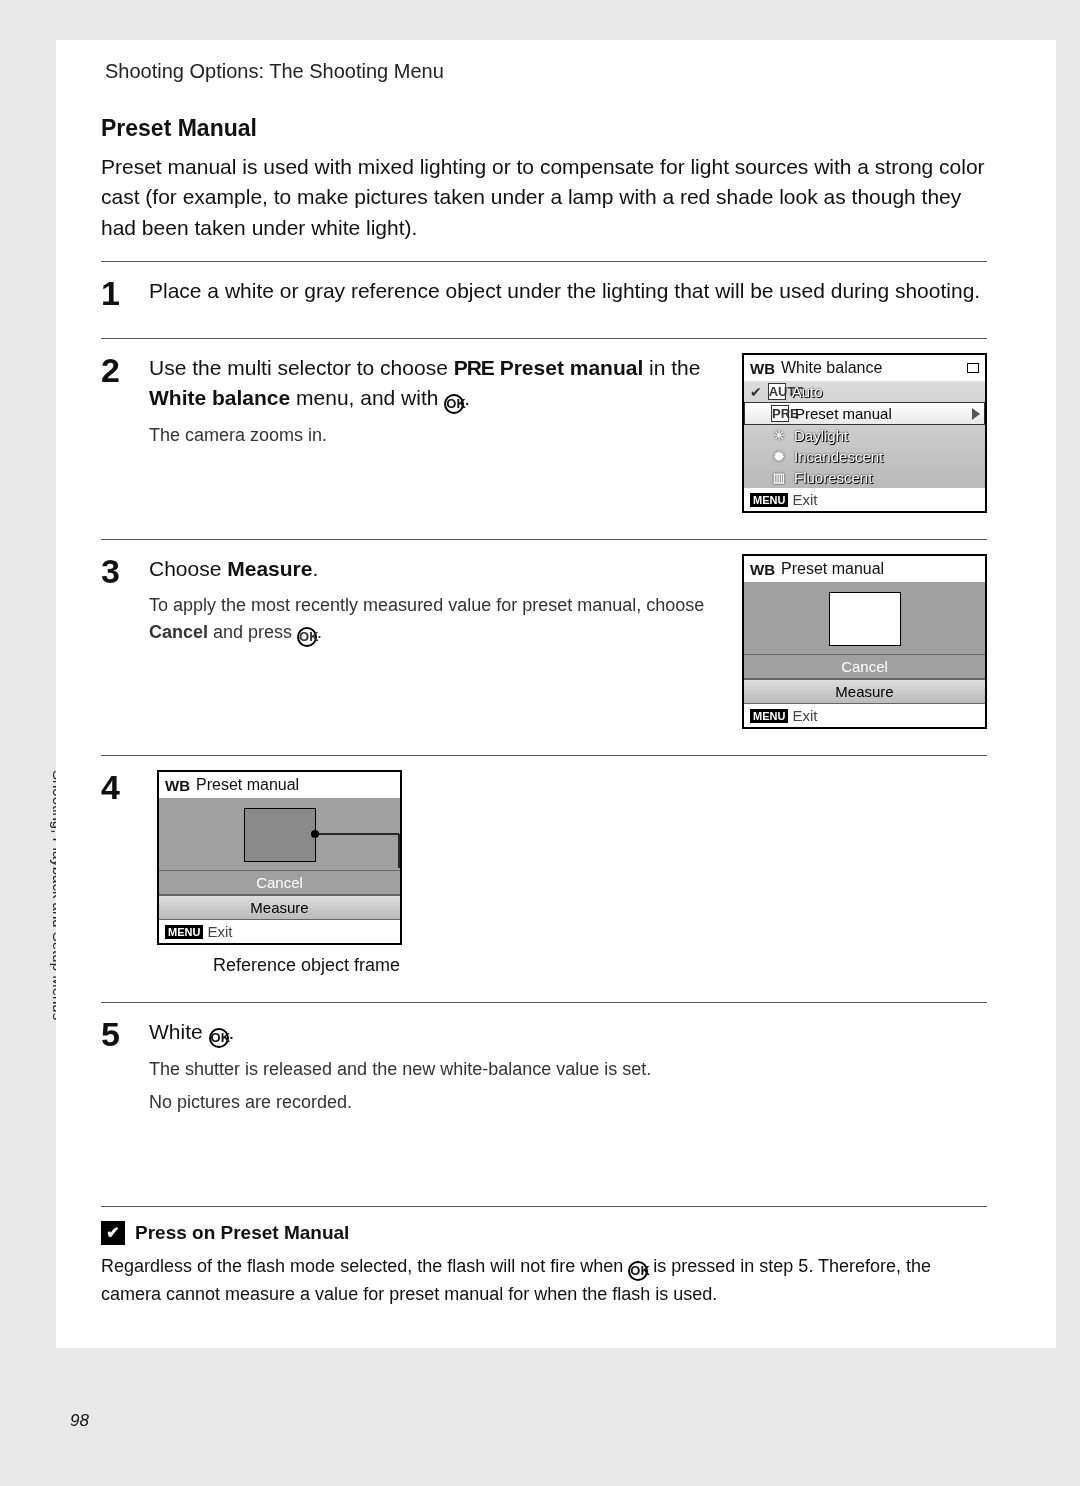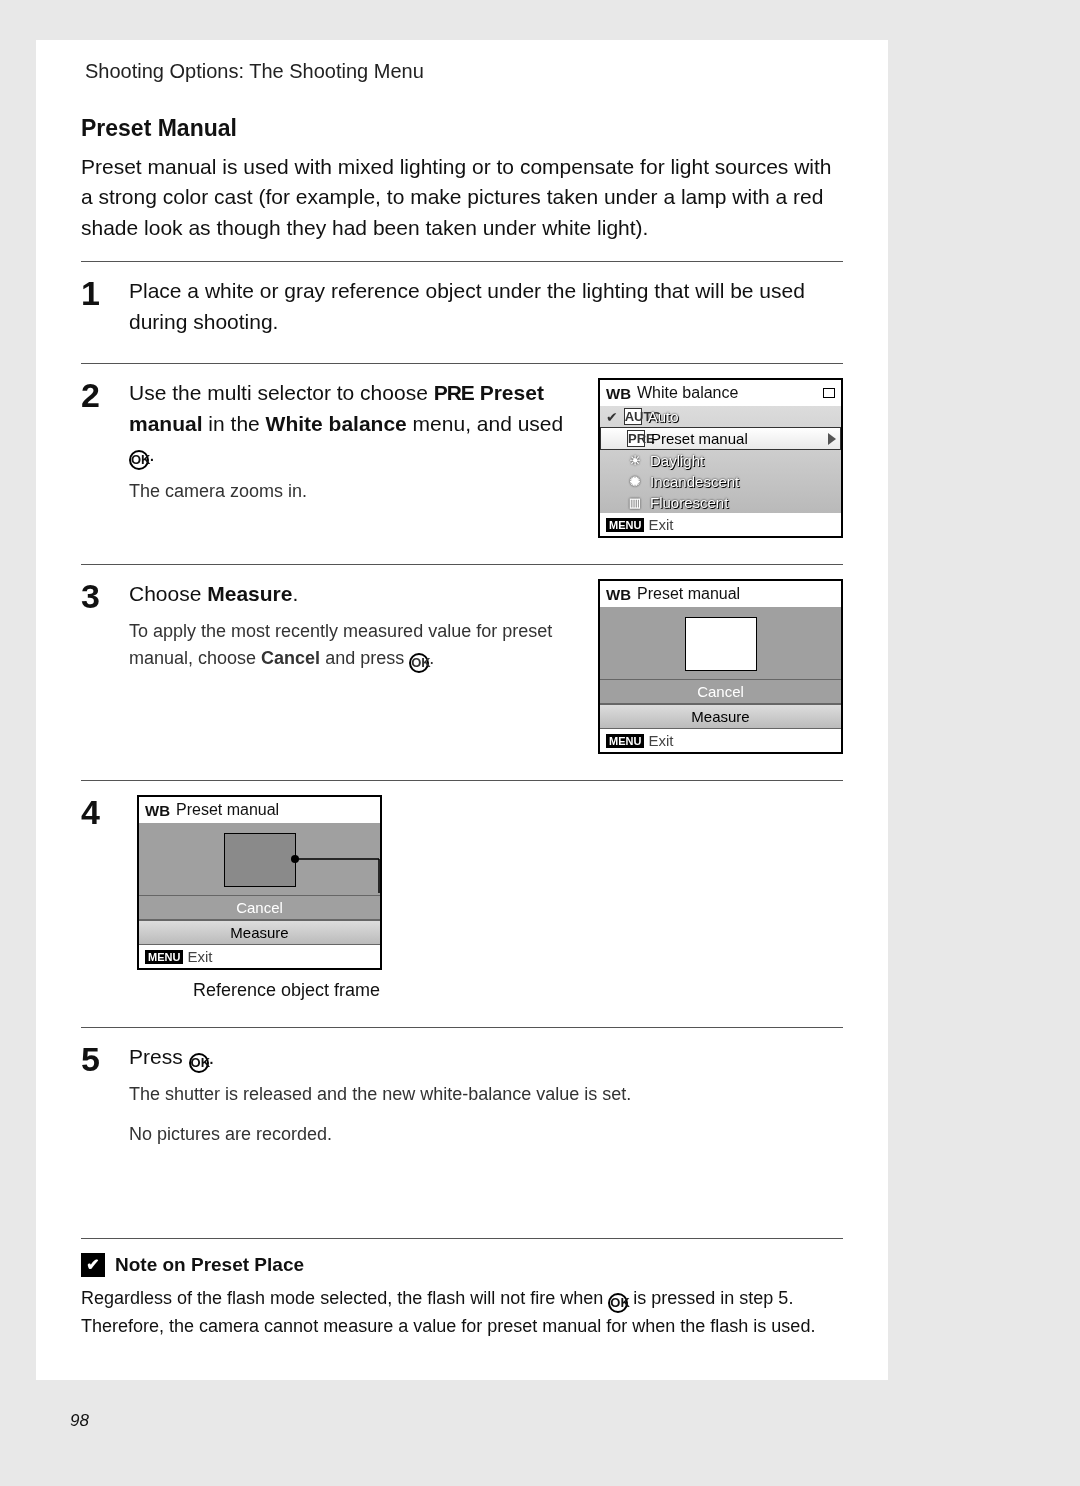--- a/index.html
+++ b/index.html
@@ -6,25 +6,25 @@
   body {
     font-family: "Segoe UI", Arial, sans-serif;
     background: #e8e8e8;
     width: 1080px;
     height: 1486px;
     position: relative;
     color: #111;
   }
   .page {
     position: absolute;
-    left: 36px;
+    left: 56px;
     top: 40px;
-    width: 852px;
+    width: 1000px;
     background: #fff;
-    padding: 20px 45px 40px 45px;
+    padding: 20px 69px 40px 45px;
   }
   .header {
     font-size: 20px;
     margin-bottom: 32px;
     color: #222;
     padding-left: 4px;
   }
   h2.title {
     font-size: 23px;
     font-weight: 700;
@@ -232,21 +232,21 @@
   </div>
 
   <hr class="sep">
 
   <div class="step-row">
     <div class="step-num">2</div>
     <div class="step-body" style="display:flex;gap:20px;">
       <div style="flex:1;">
         <div class="step-text">
           <span>Use the multi selector to choose </span><span class="pre-icon">PRE</span>
-          <span class="bold">Preset manual</span><span> in the </span><span class="bold">White balance</span><span> menu, and used </span><span class="ok-icon">OK</span><span>.</span>
+          <span class="bold">Preset manual</span><span> in the </span><span class="bold">White balance</span><span> menu, and with </span><span class="ok-icon">OK</span><span>.</span>
         </div>
         <div class="sub-text">The camera zooms in.</div>
       </div>
       <div class="step-screen lcd">
         <div class="lcd-header">
           <span class="wb">WB</span>
           <span class="lcd-title-text">White balance</span>
           <span class="hdr-right"></span>
         </div>
         <div class="lcd-body1">
@@ -345,31 +345,31 @@
       </div>
     </div>
   </div>
 
   <hr class="sep">
 
   <div class="step-row">
     <div class="step-num">5</div>
     <div class="step-body">
       <div class="step-text">
-        <span>Press </span><span class="ok-icon">OK</span><span>.</span>
+        <span>White </span><span class="ok-icon">OK</span><span>.</span>
       </div>
       <div class="sub-text">The shutter is released and the new white-balance value is set.</div>
-      <div class="sub-text" style="margin-top:13px">No pictures are recorded.</div>
+      <div class="sub-text" style="margin-top:6px">No pictures are recorded.</div>
     </div>
   </div>
 
   <div class="note-sec">
     <div class="note-head">
       <span class="note-icon">✔</span>
-      <span>Note on Preset Place</span>
+      <span>Press on Preset Manual</span>
     </div>
     <div class="note-text">
       <span>Regardless of the flash mode selected, the flash will not fire when </span><span class="ok-icon">OK</span><span> is pressed in step 5. Therefore, the camera cannot measure a value for preset manual for when the flash is used.</span>
     </div>
   </div>
 
 </div>
 
 <div class="page-num">98</div>
 

